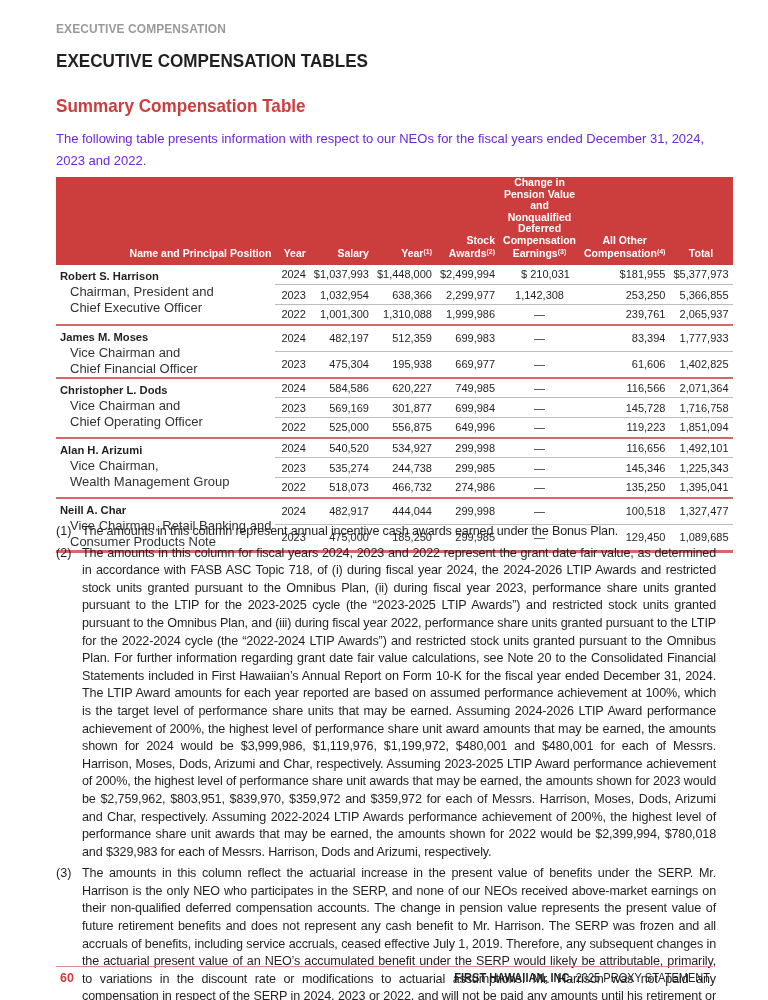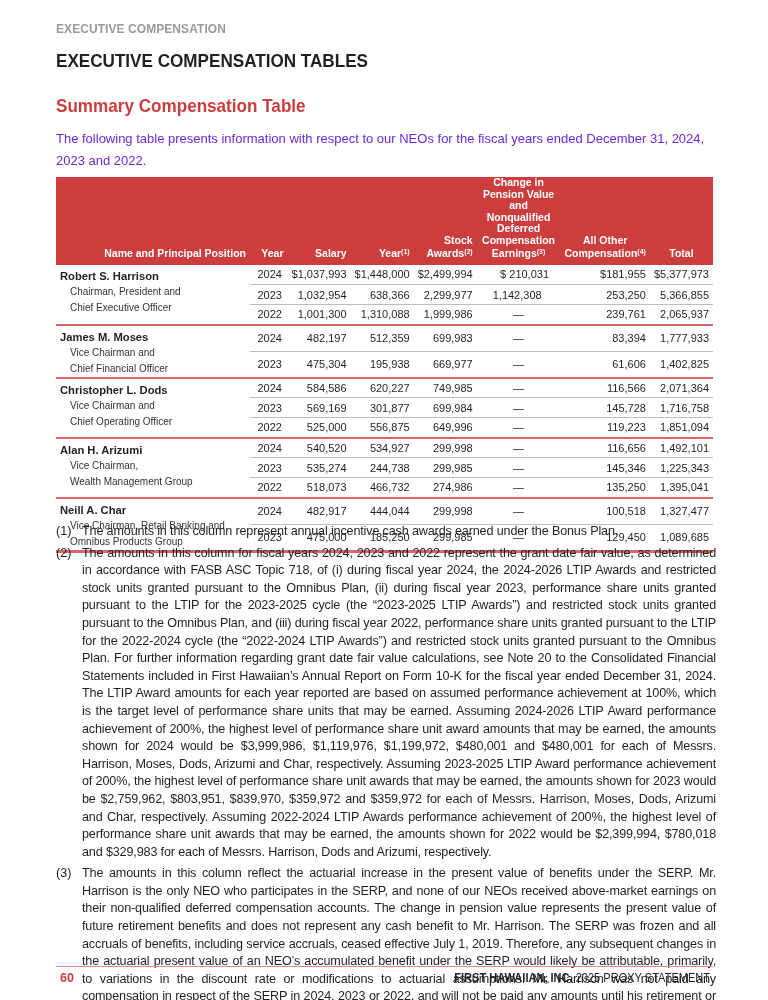--- a/index.html
+++ b/index.html
@@ -17,21 +17,21 @@
   th { color: #ffffff; font-weight: bold; font-size: 10.5px; line-height: 11.5px; vertical-align: bottom; padding: 0 4px 5px 4px; text-align: right; white-space: nowrap; }
   th.name-col { text-align: right; padding-left: 20px; }
   th.center { text-align: center; }
   th sup { font-size: 7px; vertical-align: 3px; }
   .hdr-row { height: 83px; }
   td { font-size: 11px; height: 20px; padding: 0 4px; text-align: right; white-space: nowrap; color: #231f20; vertical-align: middle; }
   td.name-cell { text-align: left; vertical-align: top; padding-top: 3px; padding-left: 4px; width: 211px; }
   td.year { text-align: center; padding-left: 6px; width: 38px; }
   td.center { text-align: center; }
   .exec-name { font-weight: bold; font-size: 11.2px; line-height: 16px; display: block; }
-  .exec-title { display: block; font-size: 10px; line-height: 16px; padding-left: 10px; color: #333; }
+  .exec-title { display: block; font-size: 13px; line-height: 16px; padding-left: 10px; color: #333; }
   tr.row td.num { border-bottom: 1px solid #bdbdbd; }
   tr.row.last td.num { border-bottom: none; }
   tbody.group { border-bottom: 2px solid #d8676a; }
   tbody.group:last-child { border-bottom: 3px solid #d8676a; }
 
   .footnotes { position: absolute; top: 523px; left: 0; width: 660px; font-size: 12.6px; line-height: 17.6px; color: #231f20; }
   .fn { display: flex; margin-bottom: 4px; }
   .fn-num { width: 26px; flex: none; }
   .fn-text { flex: 1; text-align: justify; letter-spacing: -0.15px; }
 
@@ -207,21 +207,21 @@
             <td class="num center">—</td>
             <td class="num">135,250</td>
             <td class="num">1,395,041</td>
           </tr>
         </tbody>
         <tbody class="group">
           <tr class="row">
             <td class="name-cell" rowspan="2">
               <span class="exec-name">Neill A. Char</span>
               <span class="exec-title">Vice Chairman, Retail Banking and</span>
-              <span class="exec-title">Omnibus Products Group</span>
+              <span class="exec-title">Consumer Products Note</span>
             </td>
             <td class="year num">2024</td>
             <td class="num">482,917</td>
             <td class="num">444,044</td>
             <td class="num">299,998</td>
             <td class="num center">—</td>
             <td class="num">100,518</td>
             <td class="num">1,327,477</td>
           </tr>
           <tr class="row last">

